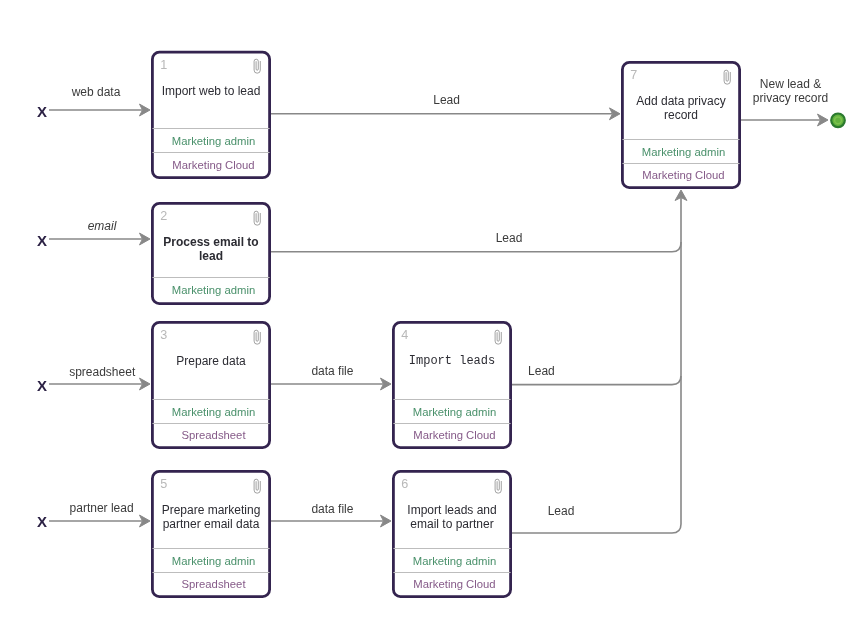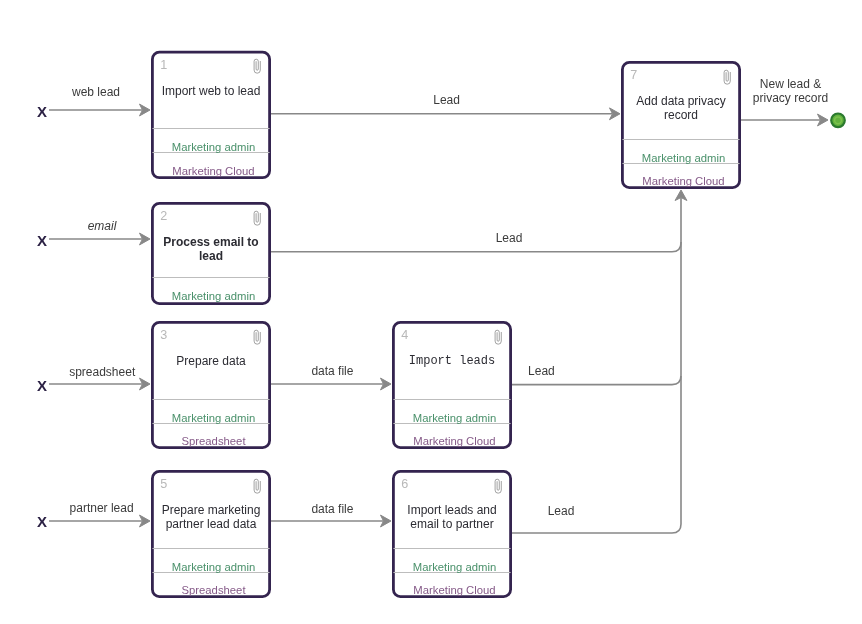--- a/index.html
+++ b/index.html
@@ -13,21 +13,21 @@
   .node{position:absolute;box-sizing:border-box;border:2.8px solid transparent;
         border-radius:8px;background:transparent;}
   .node-head{position:relative;}
   .node-num{position:absolute;left:7.2px;top:6.3px;font-size:12.6px;color:var(--c-num,#b8b8b8);line-height:13px;}
   .clip{position:absolute;right:7.3px;top:5.6px;width:8.4px;height:16.4px;line-height:0;}
   .node-title{position:absolute;left:50%;transform:translateX(-50%);width:101px;
               text-align:center;font-size:12px;
               line-height:14px;color:var(--c-title,#2c2c33);}
   .node-row{position:absolute;left:0;right:0;
             box-sizing:border-box;text-align:center;font-size:11.3px;
-            padding-left:5px;margin-top:6px;}
+            padding-left:5px;}
   .row-green{color:var(--c-green,#49906a);}
   .row-purple{color:var(--c-purple,#855a88);text-align:center;}
 
   .elabel{position:absolute;font-size:12px;color:var(--c-label,#3b3b3b);line-height:13.5px;
           text-align:center;white-space:pre;transform:translateX(-50%);}
   .xmark{position:absolute;font-size:15px;font-weight:bold;color:var(--c-start,#2b2144);
          line-height:15px;transform:translate(-50%,-50%);}
 </style>
 </head>
 <body>
@@ -126,21 +126,21 @@
       <div class="node-row row-green" style="top:76.8px;height:24px;line-height:24px">Marketing admin</div>
       <div class="node-row row-purple" style="top:100.8px;height:23.200000000000003px;line-height:23.200000000000003px">Marketing Cloud</div>
     </div>
     <div class="node" style="left: 151px; top: 470px; width: 120px; height: 128px;">
       <div class="node-head">
      <span class="node-num">5</span>
      <span class="clip">
       <svg viewBox="0 0 84 164" width="8.4" height="16.4">
         <path d="M31 36 L31 111 A11 11 0 0 0 53 111 L53 33 A21 21 0 0 0 11 33 L11 121 A31 31 0 0 0 73 121 L73 34" fill="none" stroke="#8d8d8d" stroke-width="8.2" stroke-linecap="round"></path>
       </svg></span>
-     <div class="node-title" style="top: 31.3px;">Prepare marketing partner lead data</div>
+     <div class="node-title" style="top: 31.3px;">Prepare marketing partner email data</div>
    </div>
       <div class="node-row row-green" style="top:76.8px;height:24px;line-height:24px">Marketing admin</div>
       <div class="node-row row-purple" style="top:100.8px;height:23.200000000000003px;line-height:23.200000000000003px">Spreadsheet</div>
     </div>
     <div class="node" style="left: 392px; top: 470px; width: 120px; height: 128px;">
       <div class="node-head">
      <span class="node-num">6</span>
      <span class="clip">
       <svg viewBox="0 0 84 164" width="8.4" height="16.4">
         <path d="M31 36 L31 111 A11 11 0 0 0 53 111 L53 33 A21 21 0 0 0 11 33 L11 121 A31 31 0 0 0 73 121 L73 34" fill="none" stroke="#8d8d8d" stroke-width="8.2" stroke-linecap="round"></path>
@@ -155,21 +155,21 @@
      <span class="node-num">7</span>
      <span class="clip">
       <svg viewBox="0 0 84 164" width="8.4" height="16.4">
         <path d="M31 36 L31 111 A11 11 0 0 0 53 111 L53 33 A21 21 0 0 0 11 33 L11 121 A31 31 0 0 0 73 121 L73 34" fill="none" stroke="#8d8d8d" stroke-width="8.2" stroke-linecap="round"></path>
       </svg></span>
      <div class="node-title" style="top: 31.3px;">Add data privacy record</div>
    </div>
       <div class="node-row row-green" style="top:76.8px;height:24px;line-height:24px">Marketing admin</div>
       <div class="node-row row-purple" style="top:100.8px;height:23.200000000000003px;line-height:23.200000000000003px">Marketing Cloud</div>
     </div>
-    <div class="elabel" style="left: 96px; top: 85.6px;">web lead</div>
+    <div class="elabel" style="left: 96px; top: 85.6px;">web data</div>
     <div class="elabel" style="left: 102px; top: 219.6px; font-style: italic;">email</div>
     <div class="elabel" style="left: 102.2px; top: 365.6px;">spreadsheet</div>
     <div class="elabel" style="left: 101.6px; top: 501.6px;">partner lead</div>
     <div class="elabel" style="left: 446.6px; top: 94.1px;">Lead</div>
     <div class="elabel" style="left: 509px; top: 232.4px;">Lead</div>
     <div class="elabel" style="left: 332.4px; top: 365.1px;">data file</div>
     <div class="elabel" style="left: 541.4px; top: 365.4px;">Lead</div>
     <div class="elabel" style="left: 332.4px; top: 502.6px;">data file</div>
     <div class="elabel" style="left: 561px; top: 504.9px;">Lead</div>
     <div class="elabel" style="left: 790.5px; top: 78.4px;">New lead &amp;

